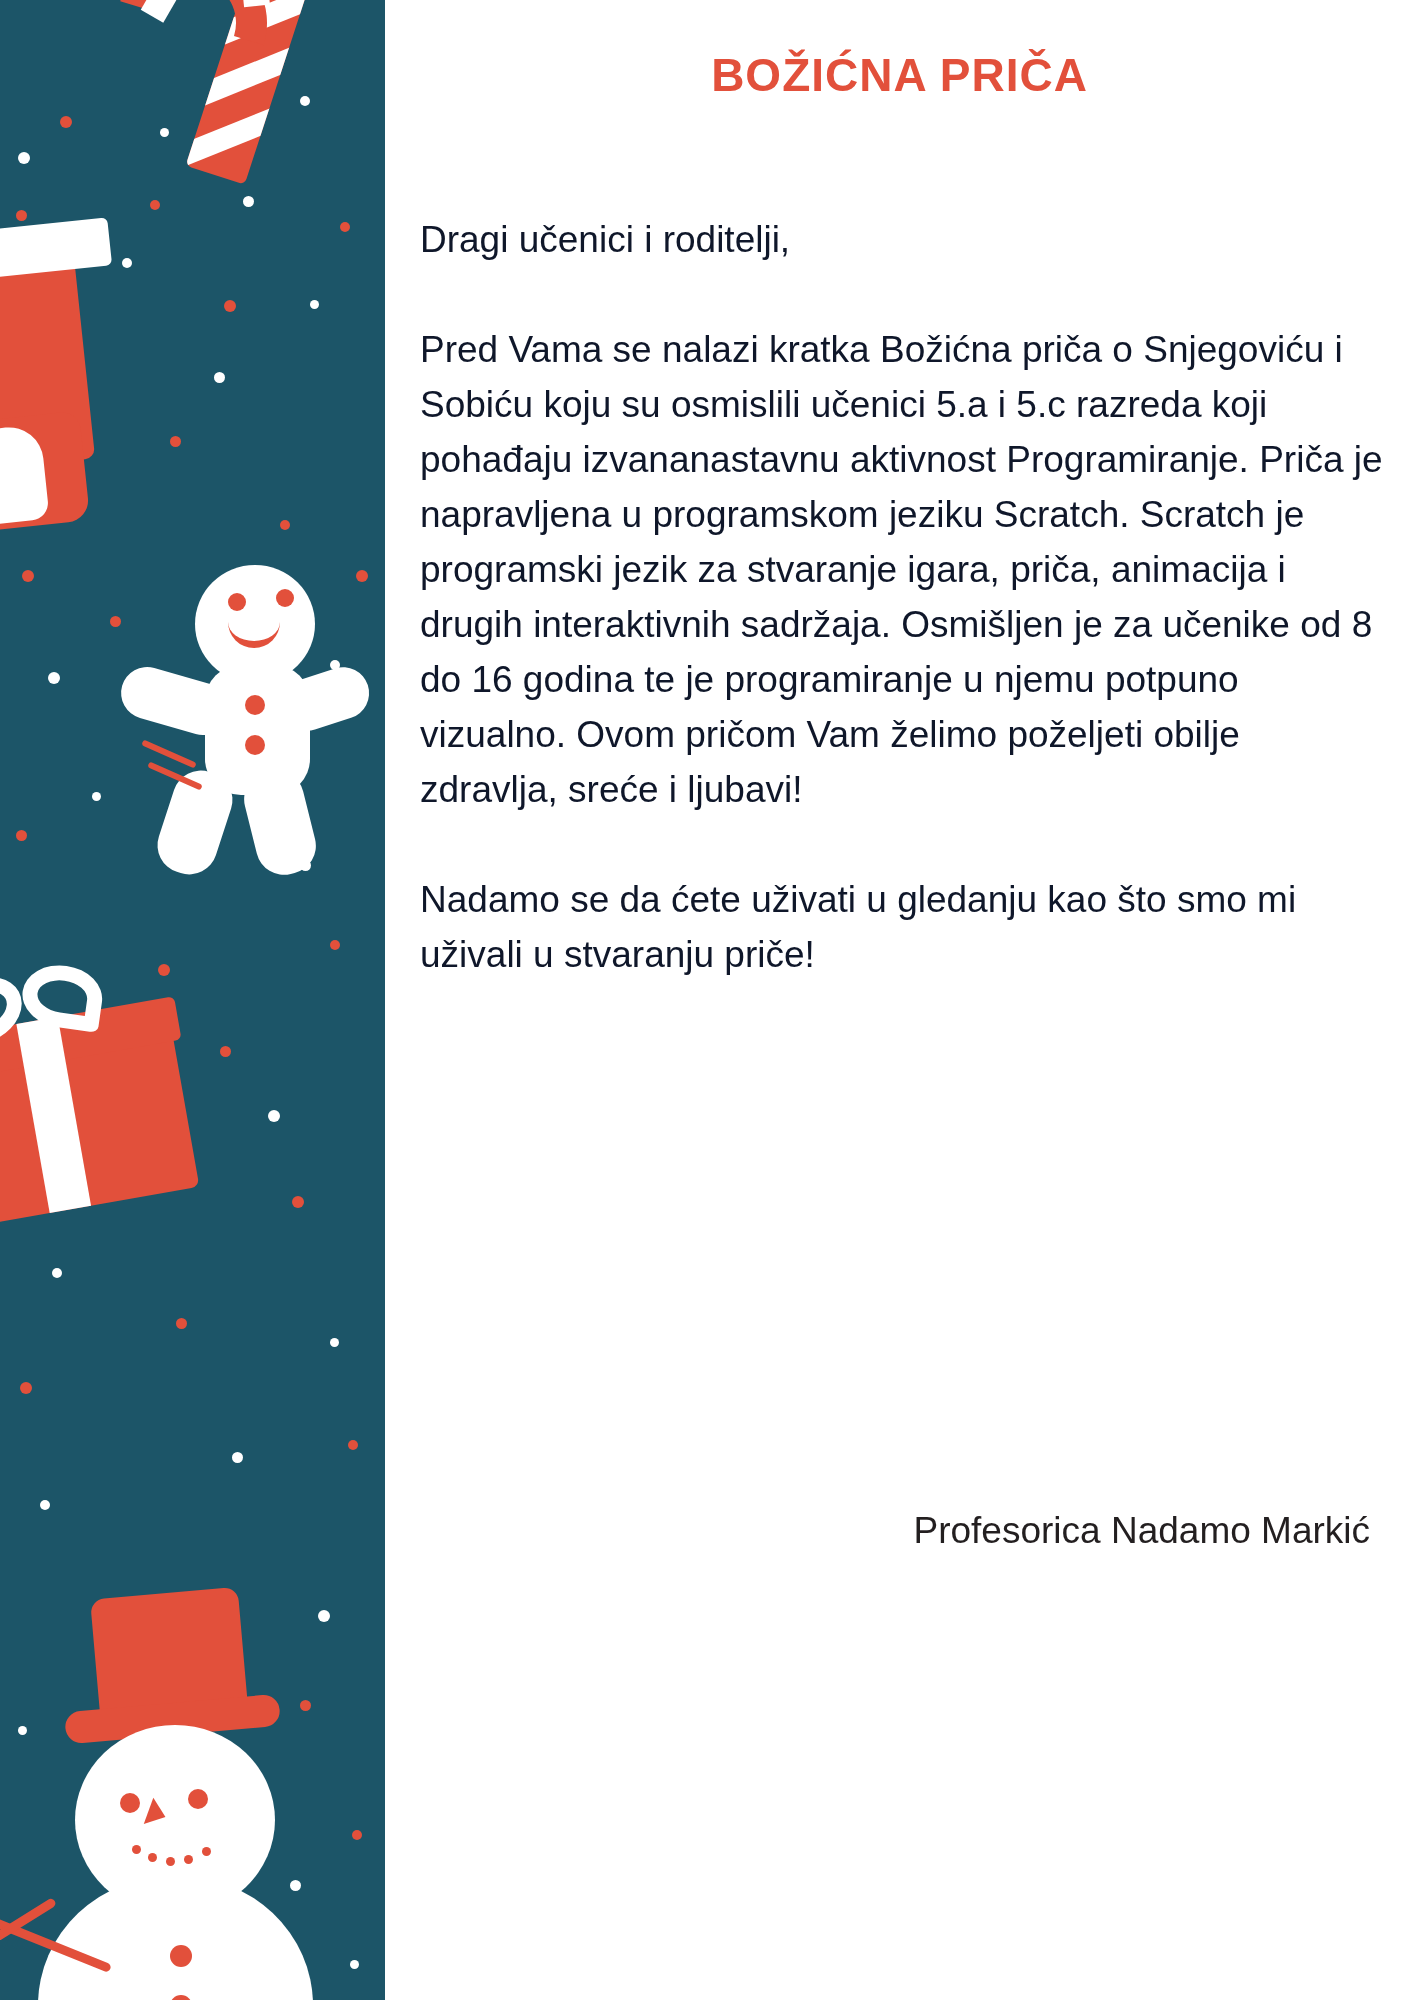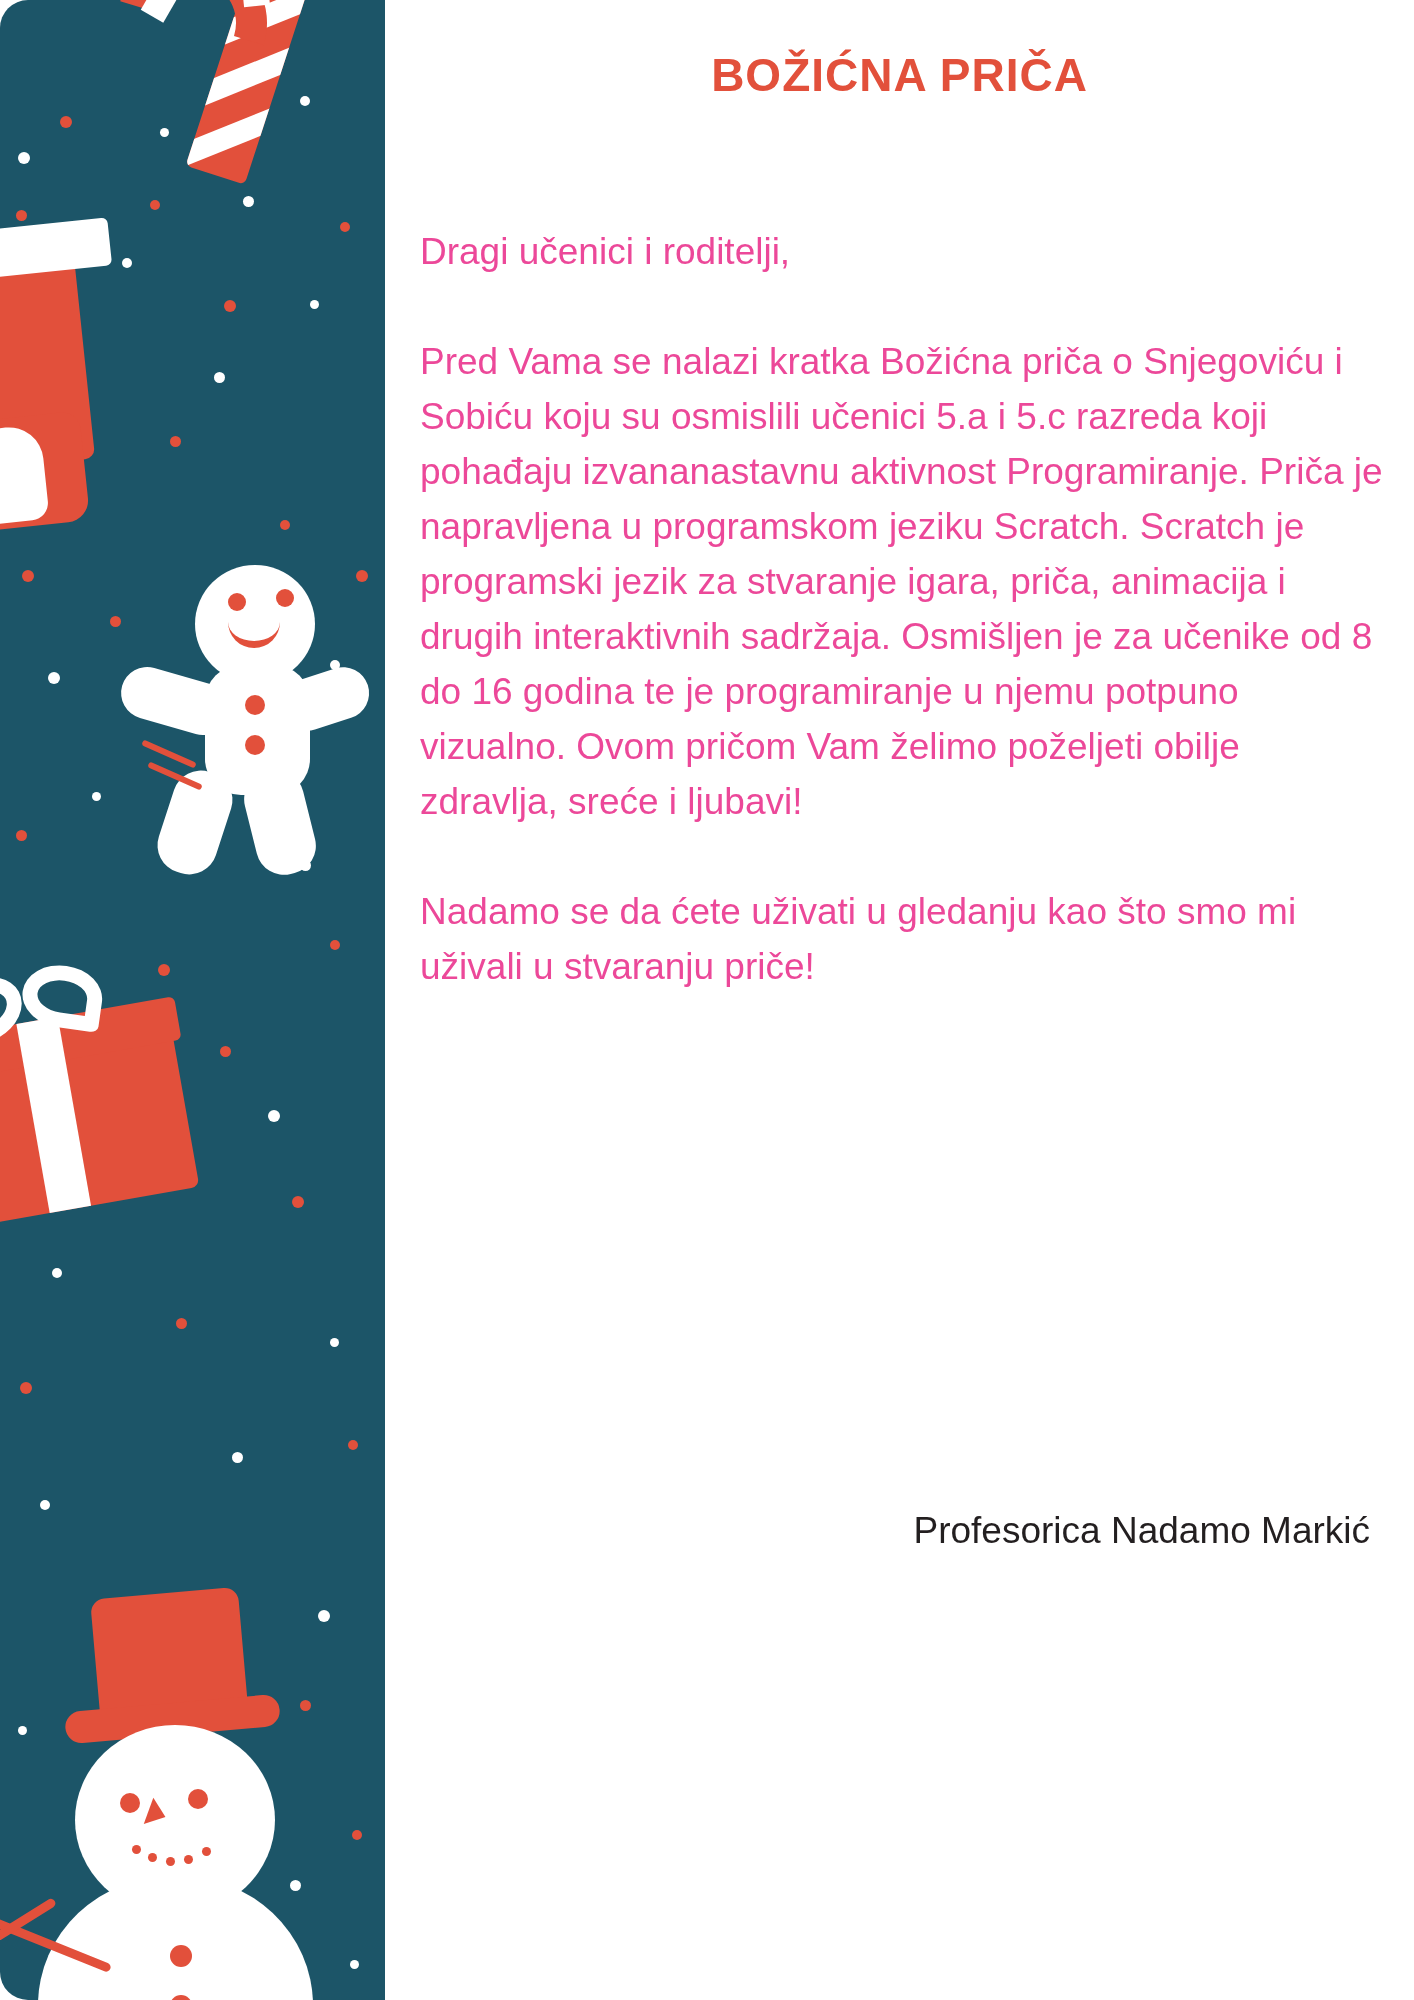--- a/index.html
+++ b/index.html
@@ -12,21 +12,20 @@
     background: #ffffff;
     font-family: "Liberation Sans", sans-serif;
     overflow: hidden;
   }
   .page {
     position: relative;
     width: 1414px;
     height: 2000px;
     background: #ffffff;
     overflow: hidden;
-    border-radius: 28px;
   }
 
   
   .deco-band {
     position: absolute;
     left: 0;
     top: 0;
     width: 385px;
     height: 2000px;
     background: #1c5568;
@@ -405,23 +404,22 @@
     color: #e2503b;
     letter-spacing: 1px;
   }
   .body-text {
     position: absolute;
     left: 35px;
     top: 212px;
     width: 965px;
     font-size: 37px;
     line-height: 55px;
-    color: #ec4899;
+    color: #0f172a;
     white-space: pre-wrap;
-    margin-top: 12px;
   }
   .signature {
     position: absolute;
     left: 35px;
     top: 1510px;
     width: 950px;
     text-align: right;
     font-size: 37px;
     color: #231f20;
   }

